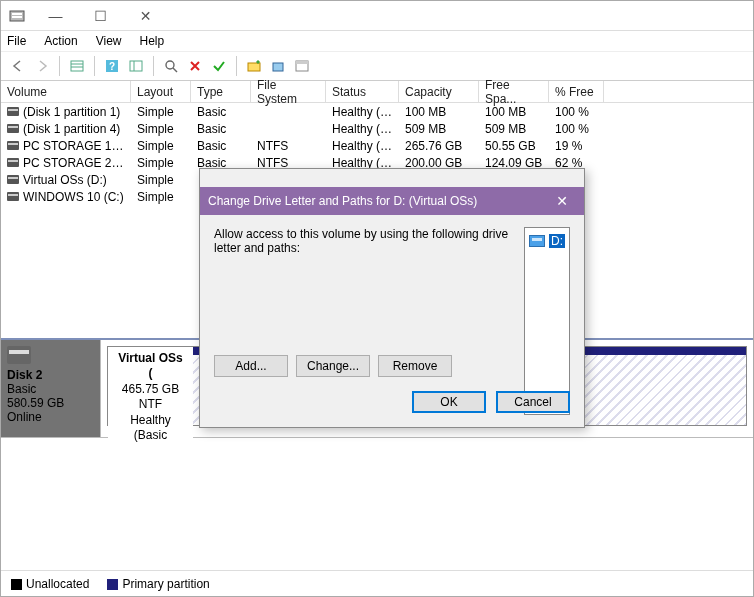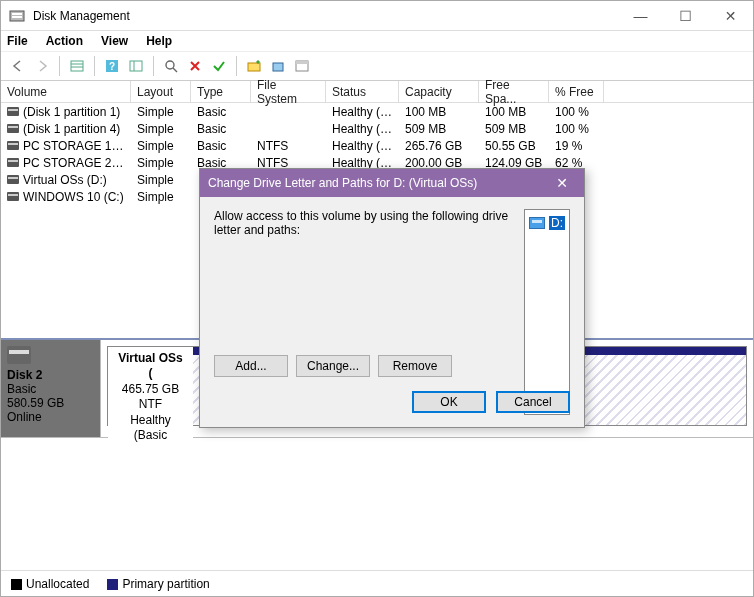--- a/index.html
+++ b/index.html
@@ -4,21 +4,21 @@
 <style>
   * { box-sizing: border-box; font-family: "Segoe UI", Tahoma, sans-serif; }
   html, body { margin:0; padding:0; width:754px; height:597px; background:#fff; overflow:hidden; font-size:12px; color:#000; }
   .window { width:754px; height:597px; border:1px solid #aaa; display:flex; flex-direction:column; background:#fff;}
   .titlebar { height:30px; display:flex; align-items:center; padding:0 0 0 8px; border-bottom:1px solid #ddd; }
   .titlebar .icon { width:16px; height:16px; margin-right:8px; display:flex; align-items:center; justify-content:center; }
   .titlebar .title { flex:1; font-size:12px; }
   .winbtns { display:flex; height:100%; }
   .winbtn { width:45px; display:flex; align-items:center; justify-content:center; color:#555; font-size:14px; }
   .menubar { height:20px; display:flex; align-items:center; padding:0 6px; gap:18px; font-size:12px; }
-  .menubar span { cursor:default;font-weight:bold; }
+  .menubar span { cursor:default; }
   .toolbar { height:30px; display:flex; align-items:center; padding:0 6px; gap:2px; border-top:1px solid #eee; border-bottom:1px solid #ccc; }
   .tbtn { width:22px; height:22px; display:flex; align-items:center; justify-content:center; border:1px solid transparent; }
   .tsepa { width:1px; height:20px; background:#ccc; margin:0 4px; }
   .volhdr { display:flex; background:#fff; border-bottom:1px solid #ddd; height:22px; align-items:stretch; position:relative;}
   .volhdr .col { border-right:1px solid #ddd; padding:2px 6px; font-size:12px; color:#222; display:flex; align-items:center; }
   .vollist { background:#fff; }
   .row { display:flex; height:17px; align-items:center; }
   .row .cell { padding:0 6px; font-size:12px; overflow:hidden; white-space:nowrap; text-overflow:ellipsis; }
   .diskicon { display:inline-block; width:12px; height:9px; background:#555; margin-right:4px; position:relative; top:0px; border-radius:1px;}
   .diskicon::after { content:""; position:absolute; top:2px; left:1px; right:1px; height:2px; background:#ccc;}
@@ -32,21 +32,21 @@
   .partwrap { height:80px; border:1px solid #888; display:flex; }
   .partheader { height:8px; background:#20207a; }
   .part { flex:1; display:flex; flex-direction:column;text-align:center; }
   .part .pbody { flex:1; padding:4px 8px; font-size:12px; line-height:1.3; background:#fff; position:relative;}
   .part .pbody.hatch { background: repeating-linear-gradient(135deg, #fff 0, #fff 5px, #dcdcec 5px, #dcdcec 7px); }
   .legend { height:26px; display:flex; align-items:center; padding:0 10px; gap:18px; font-size:12px; border-top:1px solid #ddd;}
   .legend .sw { width:11px; height:11px; display:inline-block; margin-right:4px; vertical-align:middle;}
   .bottomfill { flex:1; background:#fff; }
   
   .dialog { position:absolute; left:199px; top:168px; width:386px; height:260px; background:#f0f0f0; border:1px solid #8a8a8a; box-shadow:3px 3px 10px rgba(0,0,0,0.25); display:flex; flex-direction:column; }
-  .dlgtitle { height:28px; background:#8e6ba8; color:#fff; display:flex; align-items:center; padding:0 8px; font-size:12px; }
+  .dlgtitle { height:28px; background:#8e6ba8; color:#fff; display:flex; align-items:center; padding:0 8px; font-size:12px;margin-top:18px; }
   .dlgtitle .t { flex:1; }
   .dlgclose { width:28px; height:28px; display:flex; align-items:center; justify-content:center; color:#fff; font-size:14px; }
   .dlgbody { flex:1; padding:12px 14px; display:flex; flex-direction:row;justify-content:center; }
   .dlgmsg { font-size:12px; margin-bottom:8px; }
   .listbox { flex:1; border:1px solid #888; background:#fff; min-height:96px; padding:4px; }
   .listitem { display:flex; align-items:center; height:18px; gap:4px;}
   .listitem.sel .lbl { background:#0a66c2; color:#fff; padding:0 2px; }
   .driveicon { width:16px; height:12px; background:#4aa0e8; border:1px solid #2b6fb0; position:relative;}
   .driveicon::after { content:""; position:absolute; top:2px; left:2px; right:2px; height:3px; background:#cde6fb;}
   .dlgbtns { position:absolute; bottom:50px; left:14px; display:flex; gap:8px; }
@@ -62,21 +62,20 @@
 <div class="window">
 
   <div class="titlebar">
     <span class="icon">
       <svg width="16" height="16" viewBox="0 0 16 16">
           <rect x="1" y="3" width="14" height="10" fill="#bbb" stroke="#555"></rect>
           <rect x="3" y="5" width="10" height="2" fill="#fff"></rect>
           <rect x="3" y="8" width="10" height="2" fill="#fff"></rect>
         </svg>
     </span>
-    <span class="title">Disk Management</span>
     <div class="winbtns">
       <div class="winbtn">—</div>
       <div class="winbtn">☐</div>
       <div class="winbtn">✕</div>
     </div>
   </div>
 
   <div class="menubar">
     <span>File</span>
     <span>Action</span>

